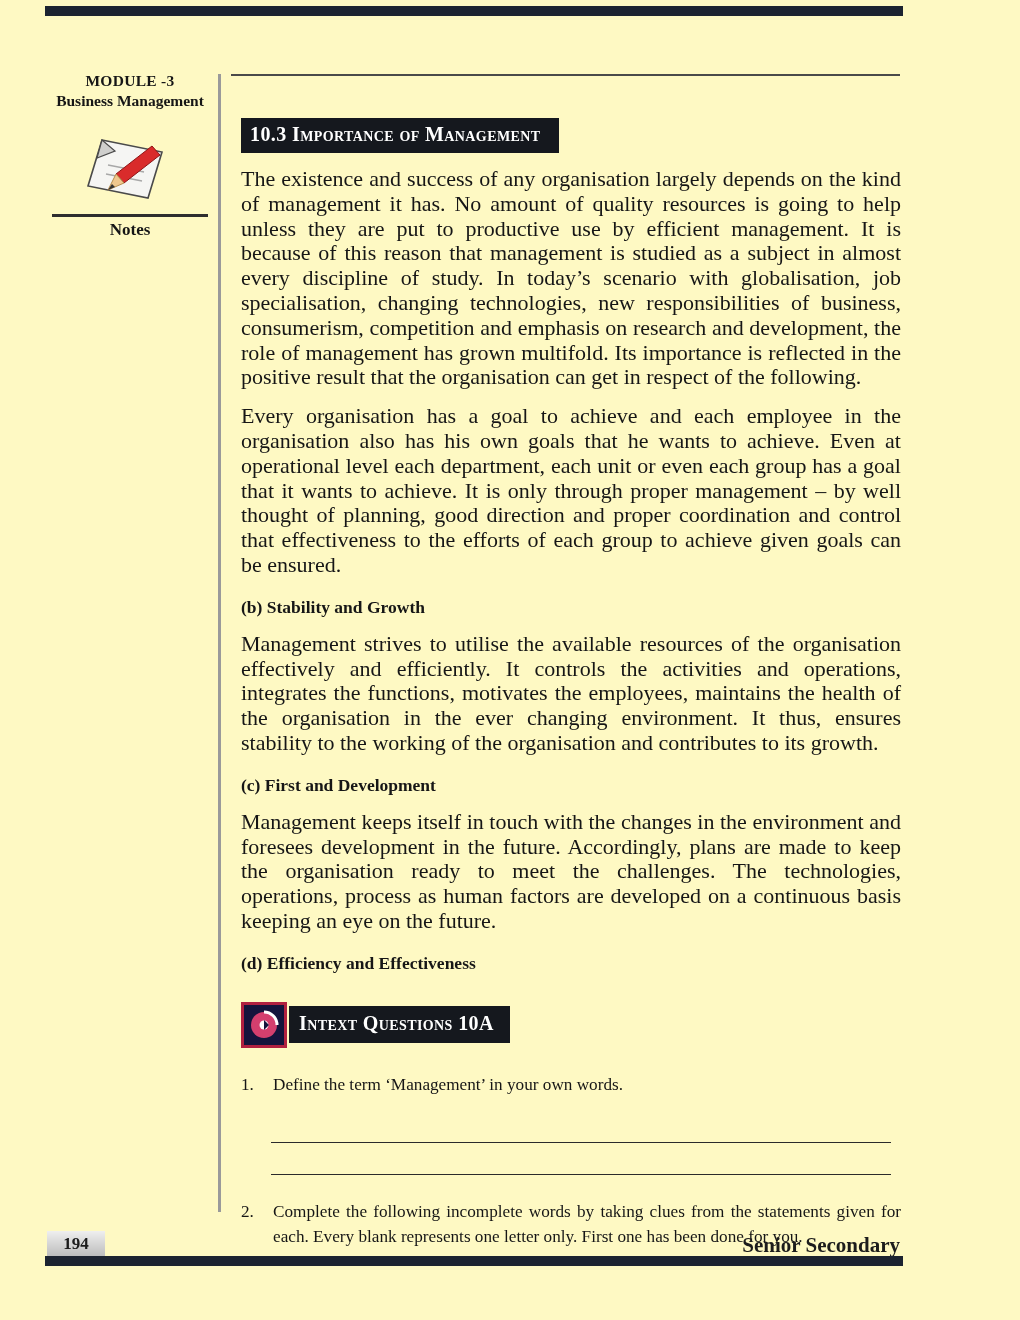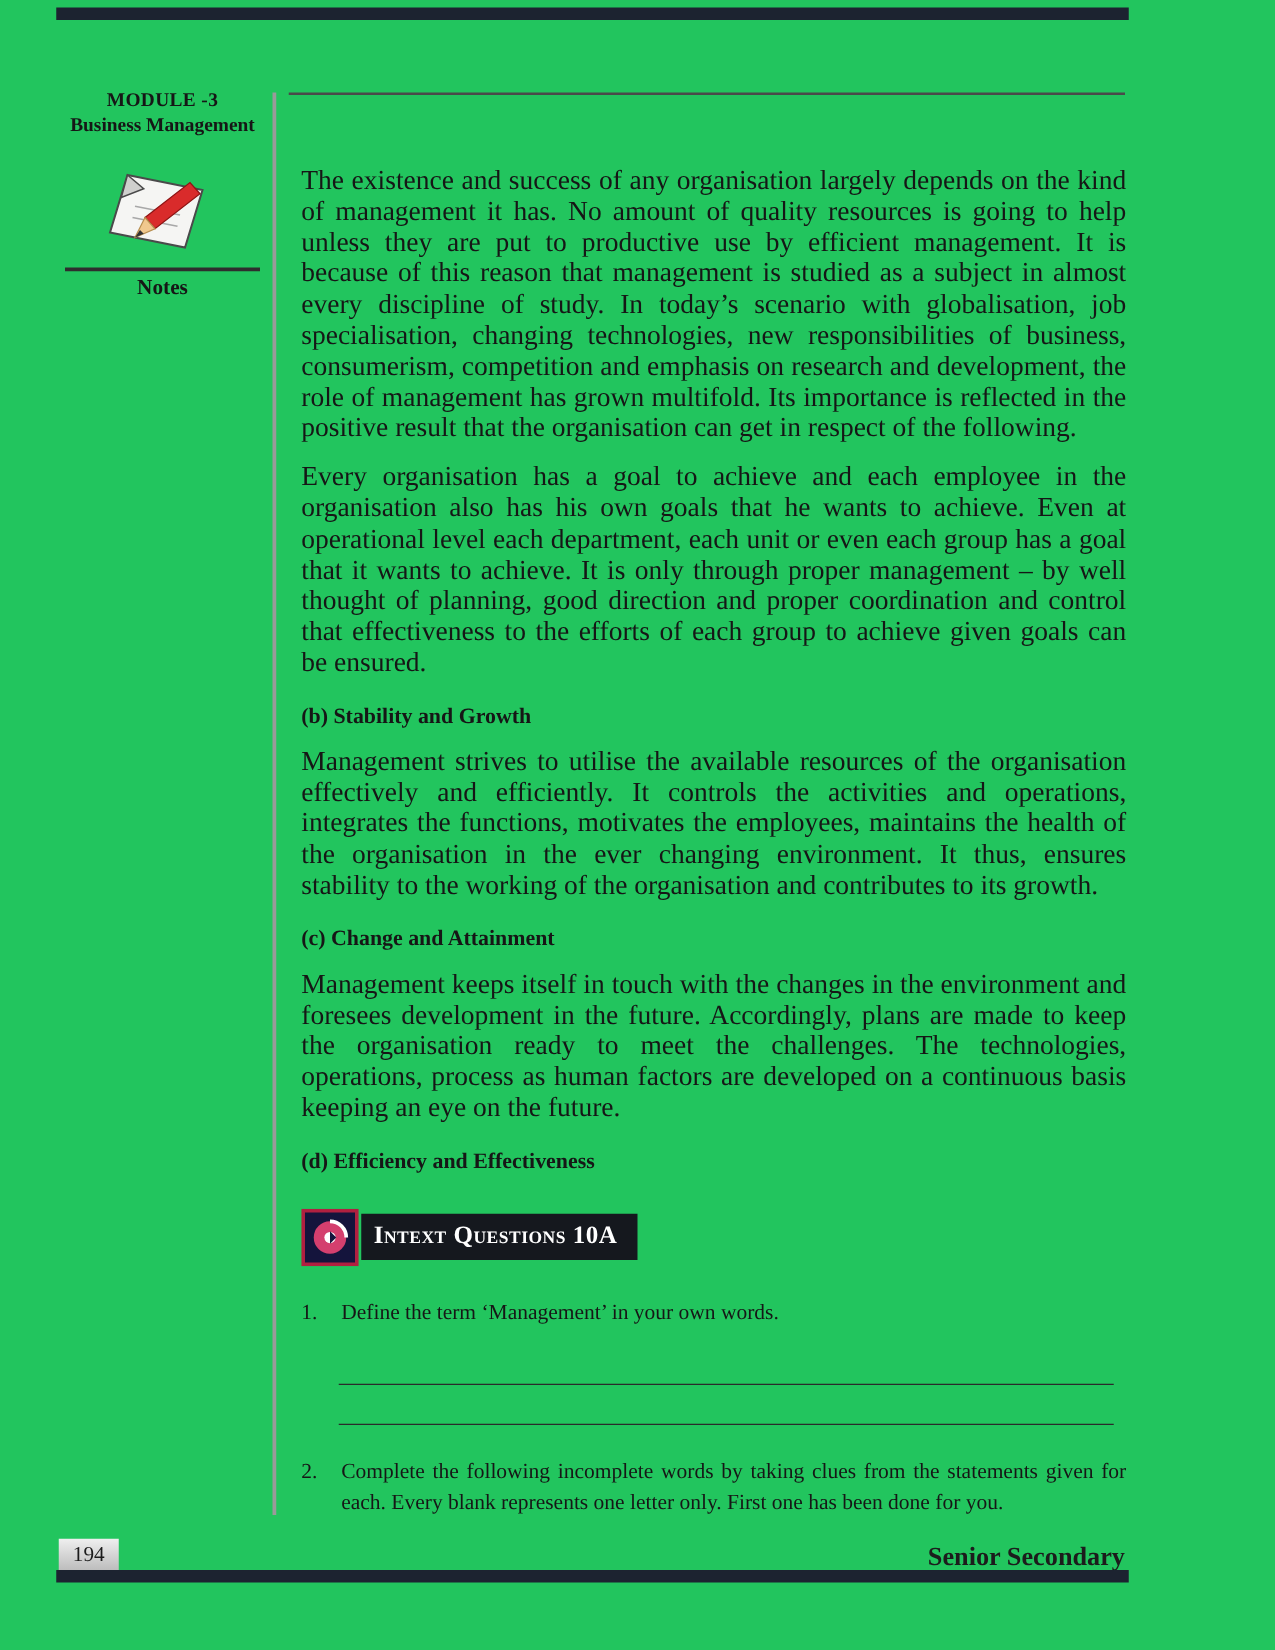--- a/index.html
+++ b/index.html
@@ -3,21 +3,21 @@
 <meta charset="utf-8">
 <style>
   * { box-sizing: border-box; margin: 0; padding: 0; }
   html, body { background: #ffffff; }
   body {
     width: 1020px; height: 1320px;
     font-family: "Liberation Serif", serif;
     color: #161616;
     position: relative;
   }
-  .page { position: relative; width: 1020px; height: 1320px; background: #22c55e; overflow: hidden; }
+  .page { position: relative; width: 1020px; height: 1320px; background: #fef9c3; overflow: hidden; }
 
   .top-bar, .bottom-bar {
     position: absolute; left: 45px; width: 858px; height: 10px;
     background: #1c2330;
   }
   .top-bar { top: 6px; }
   .bottom-bar { top: 1256px; }
 
   
   .sidebar { position: absolute; left: 48px; top: 72px; width: 164px; text-align: center; }
@@ -59,24 +59,24 @@
   .answer-line {
     margin-left: 30px; width: 620px; height: 32px;
     border-bottom: 1.6px solid #2b2b2b;
   }
   .answer-line.first { margin-top: 14px; }
 
   .sub-question { margin: 18px 0 0 32px; font-size: 17.4px; }
 
   
   .page-number-box {
-    position: absolute; left: 47px; top: 1231px; width: 48px; height: 25px;
+    position: absolute; left: 47px; top: 1231px; width: 58px; height: 25px;
     background: linear-gradient(180deg, #efefef 0%, #bdbdbd 100%);
     display: flex; align-items: center; justify-content: center;
-    font-weight: normal; font-size: 17px; color: #1c1c1c;
+    font-weight: bold; font-size: 17px; color: #1c1c1c;
   }
   .footer-right {
     position: absolute; right: 120px; top: 1233px;
     font-weight: bold; font-size: 21px; color: #1c1c1c;
   }
 </style>
 </head>
 <body>
 
 <div class="page">
@@ -99,29 +99,32 @@
     </div>
     <div class="notes-rule"></div>
     <div class="notes-label">Notes</div>
   </div>
 
   <div class="v-divider"></div>
   <div class="top-rule"></div>
 
   <div class="content">
 
+    <div class="section-heading-box">
+      <span class="smallcaps">10.3 Importance of Management</span>
+    </div>
 
     <p class="body-text">The existence and success of any organisation largely depends on the kind of management it has. No amount of quality resources is going to help unless they are put to productive use by efficient management. It is because of this reason that management is studied as a subject in almost every discipline of study. In today’s scenario with globalisation, job specialisation, changing technologies, new responsibilities of business, consumerism, competition and emphasis on research and development, the role of management has grown multifold. Its importance is reflected in the positive result that the organisation can get in respect of the following.</p>
 
     <p class="body-text">Every organisation has a goal to achieve and each employee in the organisation also has his own goals that he wants to achieve. Even at operational level each department, each unit or even each group has a goal that it wants to achieve.  It is only through proper management – by well thought of planning, good direction and proper coordination and control that effectiveness to the efforts of each group to achieve given goals can be ensured.</p>
 
     <h3 class="sub-heading">(b) Stability and Growth</h3>
     <p class="body-text">Management strives to utilise the available resources of the organisation effectively and efficiently. It controls the activities and operations, integrates the functions, motivates the employees, maintains the health of the organisation in the ever changing environment. It thus, ensures stability to the working of the organisation and contributes to its growth.</p>
 
-    <h3 class="sub-heading">(c) Change and Attainment</h3>
+    <h3 class="sub-heading">(c) First and Development</h3>
     <p class="body-text">Management keeps itself in touch with the changes in the environment and foresees development in the future. Accordingly, plans are made to keep the organisation ready to meet the challenges. The technologies, operations, process as human factors are developed on a continuous basis keeping an eye on the future.</p>
 
     <h3 class="sub-heading">(d) Efficiency and Effectiveness</h3>
 
     <div class="intext-header">
       <div class="intext-icon">
         <svg viewBox="0 0 46 46" width="46" height="46" aria-hidden="true">
           <rect x="1.5" y="1.5" width="43" height="43" fill="#14143c" stroke="#b02040" stroke-width="3"></rect>
           <circle cx="23" cy="23" r="13" fill="#d43f6e"></circle>
           <path d="M23 10 A13 13 0 0 1 36 23" stroke="#ffffff" fill="none" stroke-width="3"></path>

